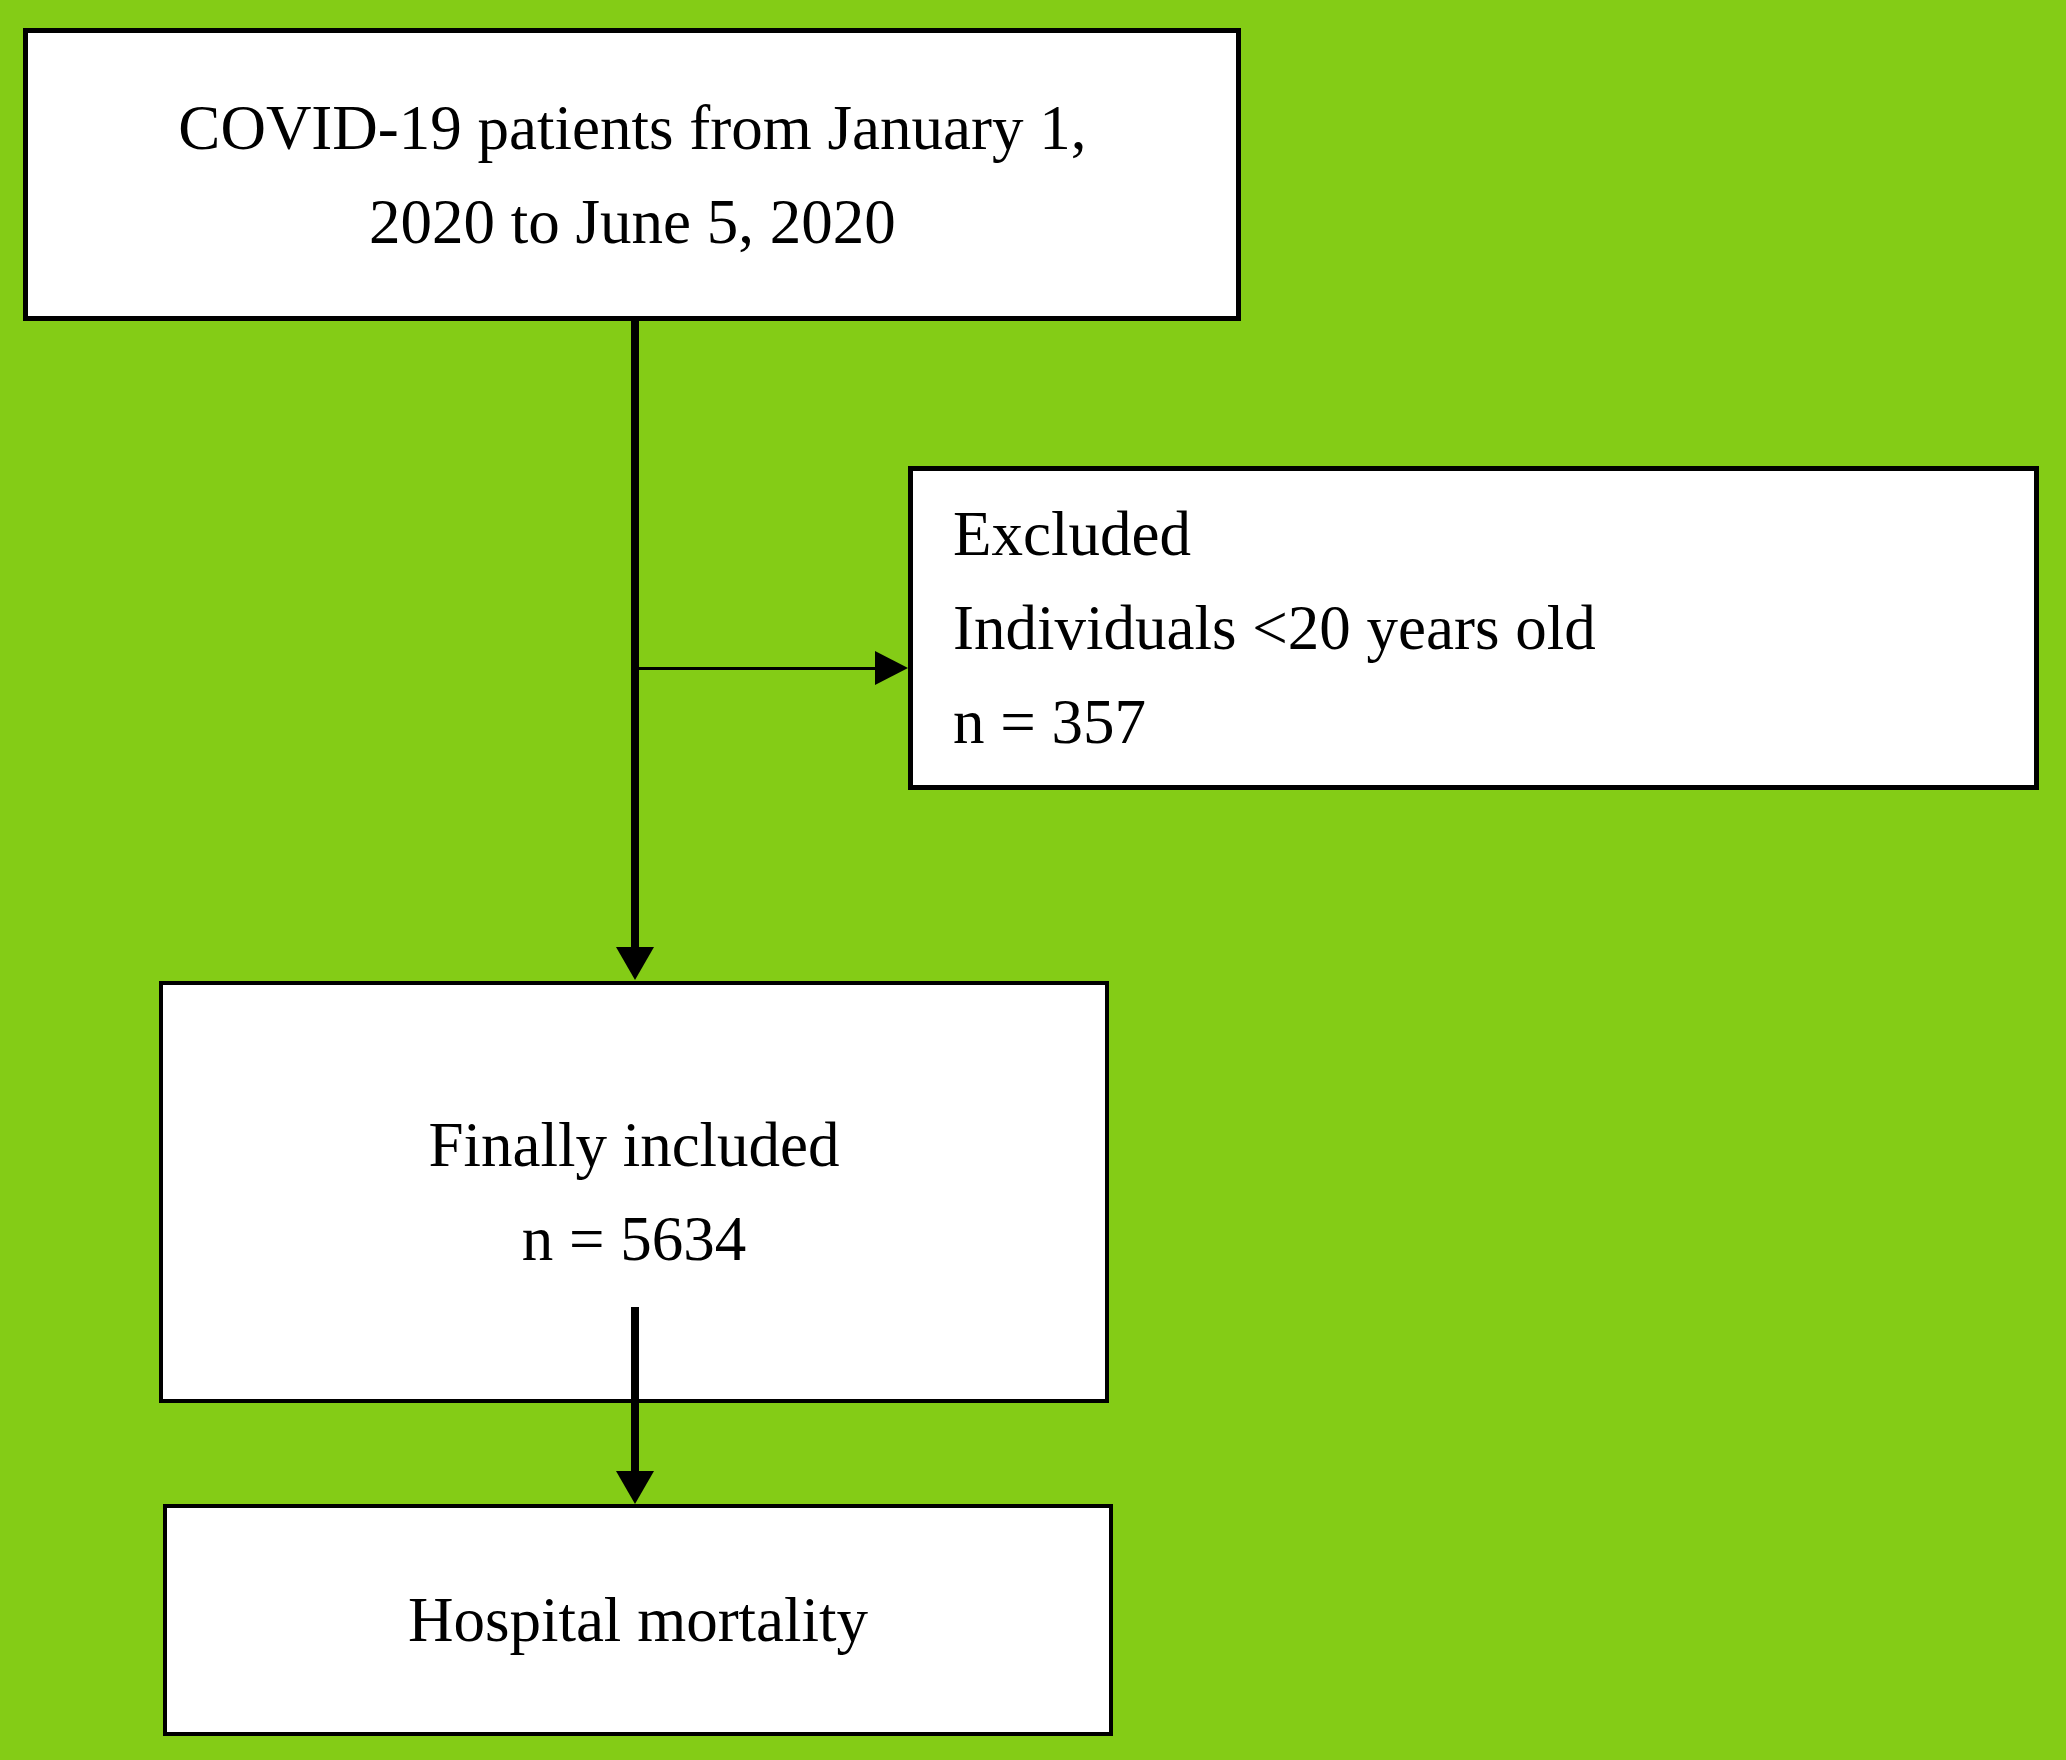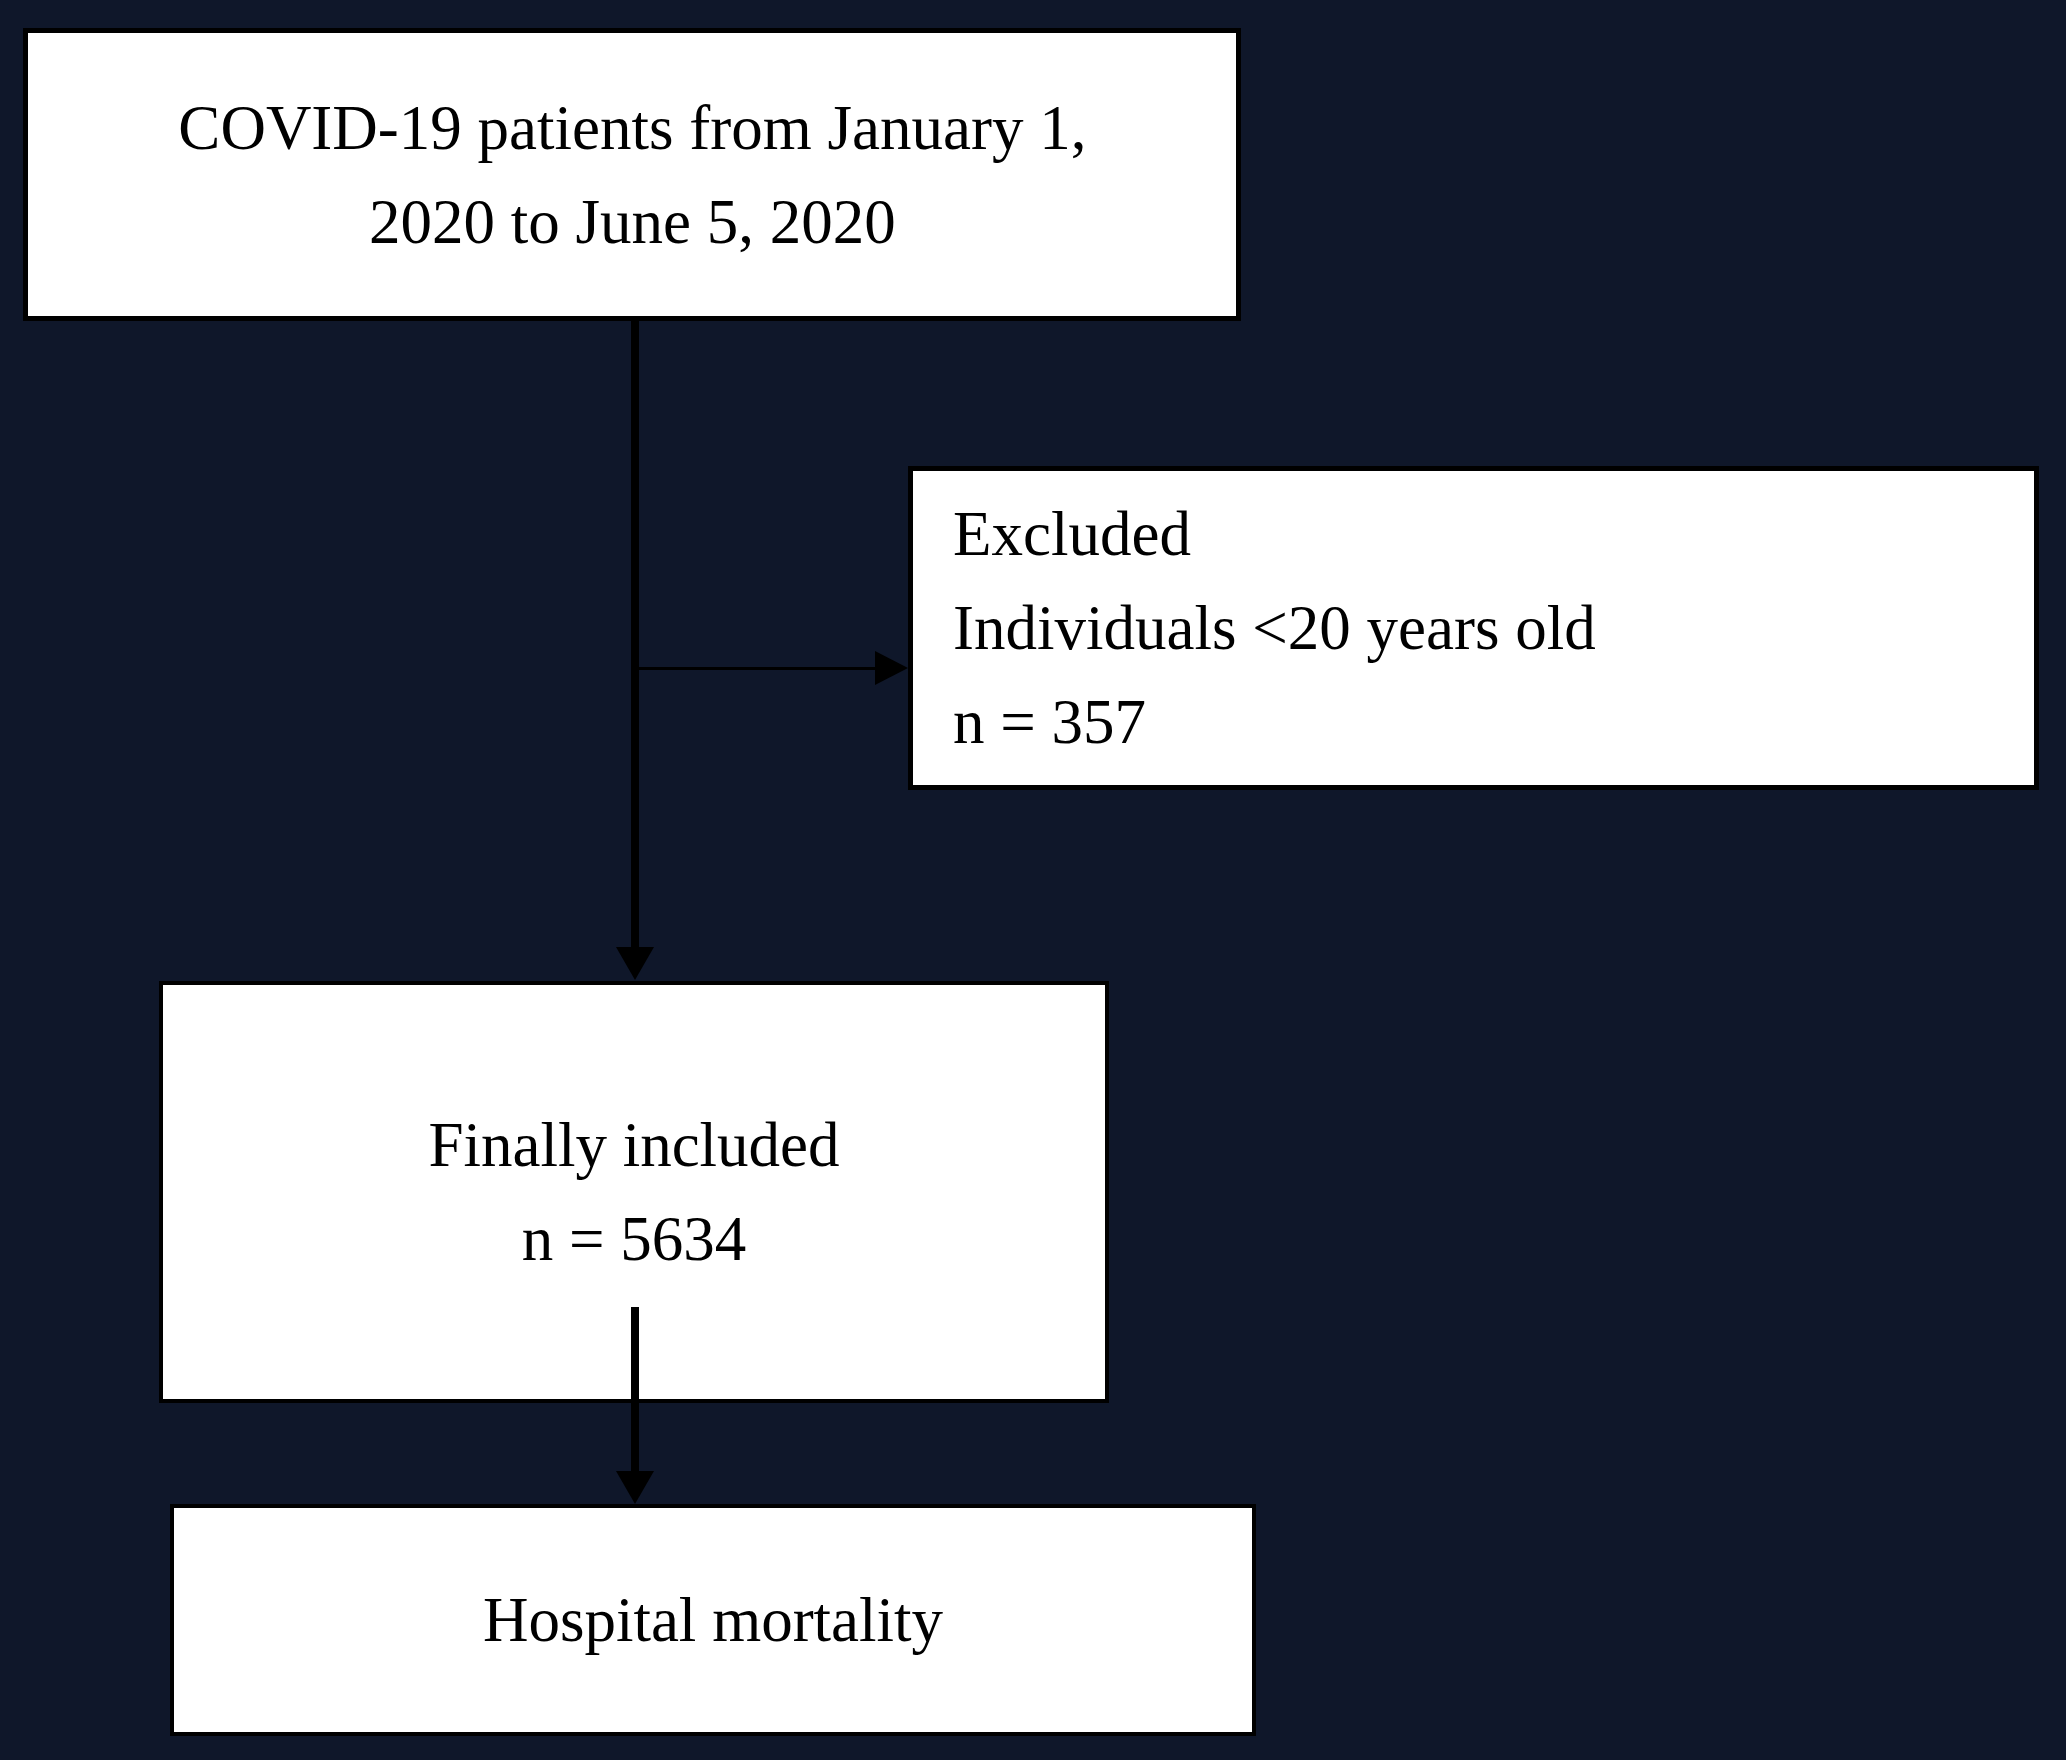--- a/index.html
+++ b/index.html
@@ -4,21 +4,21 @@
 <style>
   html, body {
     margin: 0;
     padding: 0;
     background: #ffffff;
   }
   .canvas {
     position: relative;
     width: 2066px;
     height: 1761px;
-    background: #0f172a;
+    background: #84cc16;
     font-family: "Liberation Serif", "DejaVu Serif", serif;
     color: #000000;
     overflow: hidden;
   }
   .node {
     position: absolute;
     box-sizing: border-box;
     background: #ffffff;
     display: flex;
     flex-direction: column;
@@ -46,22 +46,22 @@
     margin-top: 12px;
   }
   .node-included {
     left: 159px; top: 981px;
     width: 950px; height: 422px;
     border: 4px solid #000000;
     align-items: center;
     text-align: center;
   }
   .node-mortality {
-    left: 170px; top: 1504px;
-    width: 1086px; height: 232px;
+    left: 163px; top: 1504px;
+    width: 950px; height: 232px;
     border: 4px solid #000000;
     align-items: center;
     text-align: center;
   }
 
   .edge-line {
     position: absolute;
     background: #000000;
   }
   .vline-1 { left: 631px; top: 321px;  width: 8px; height: 628px; }

